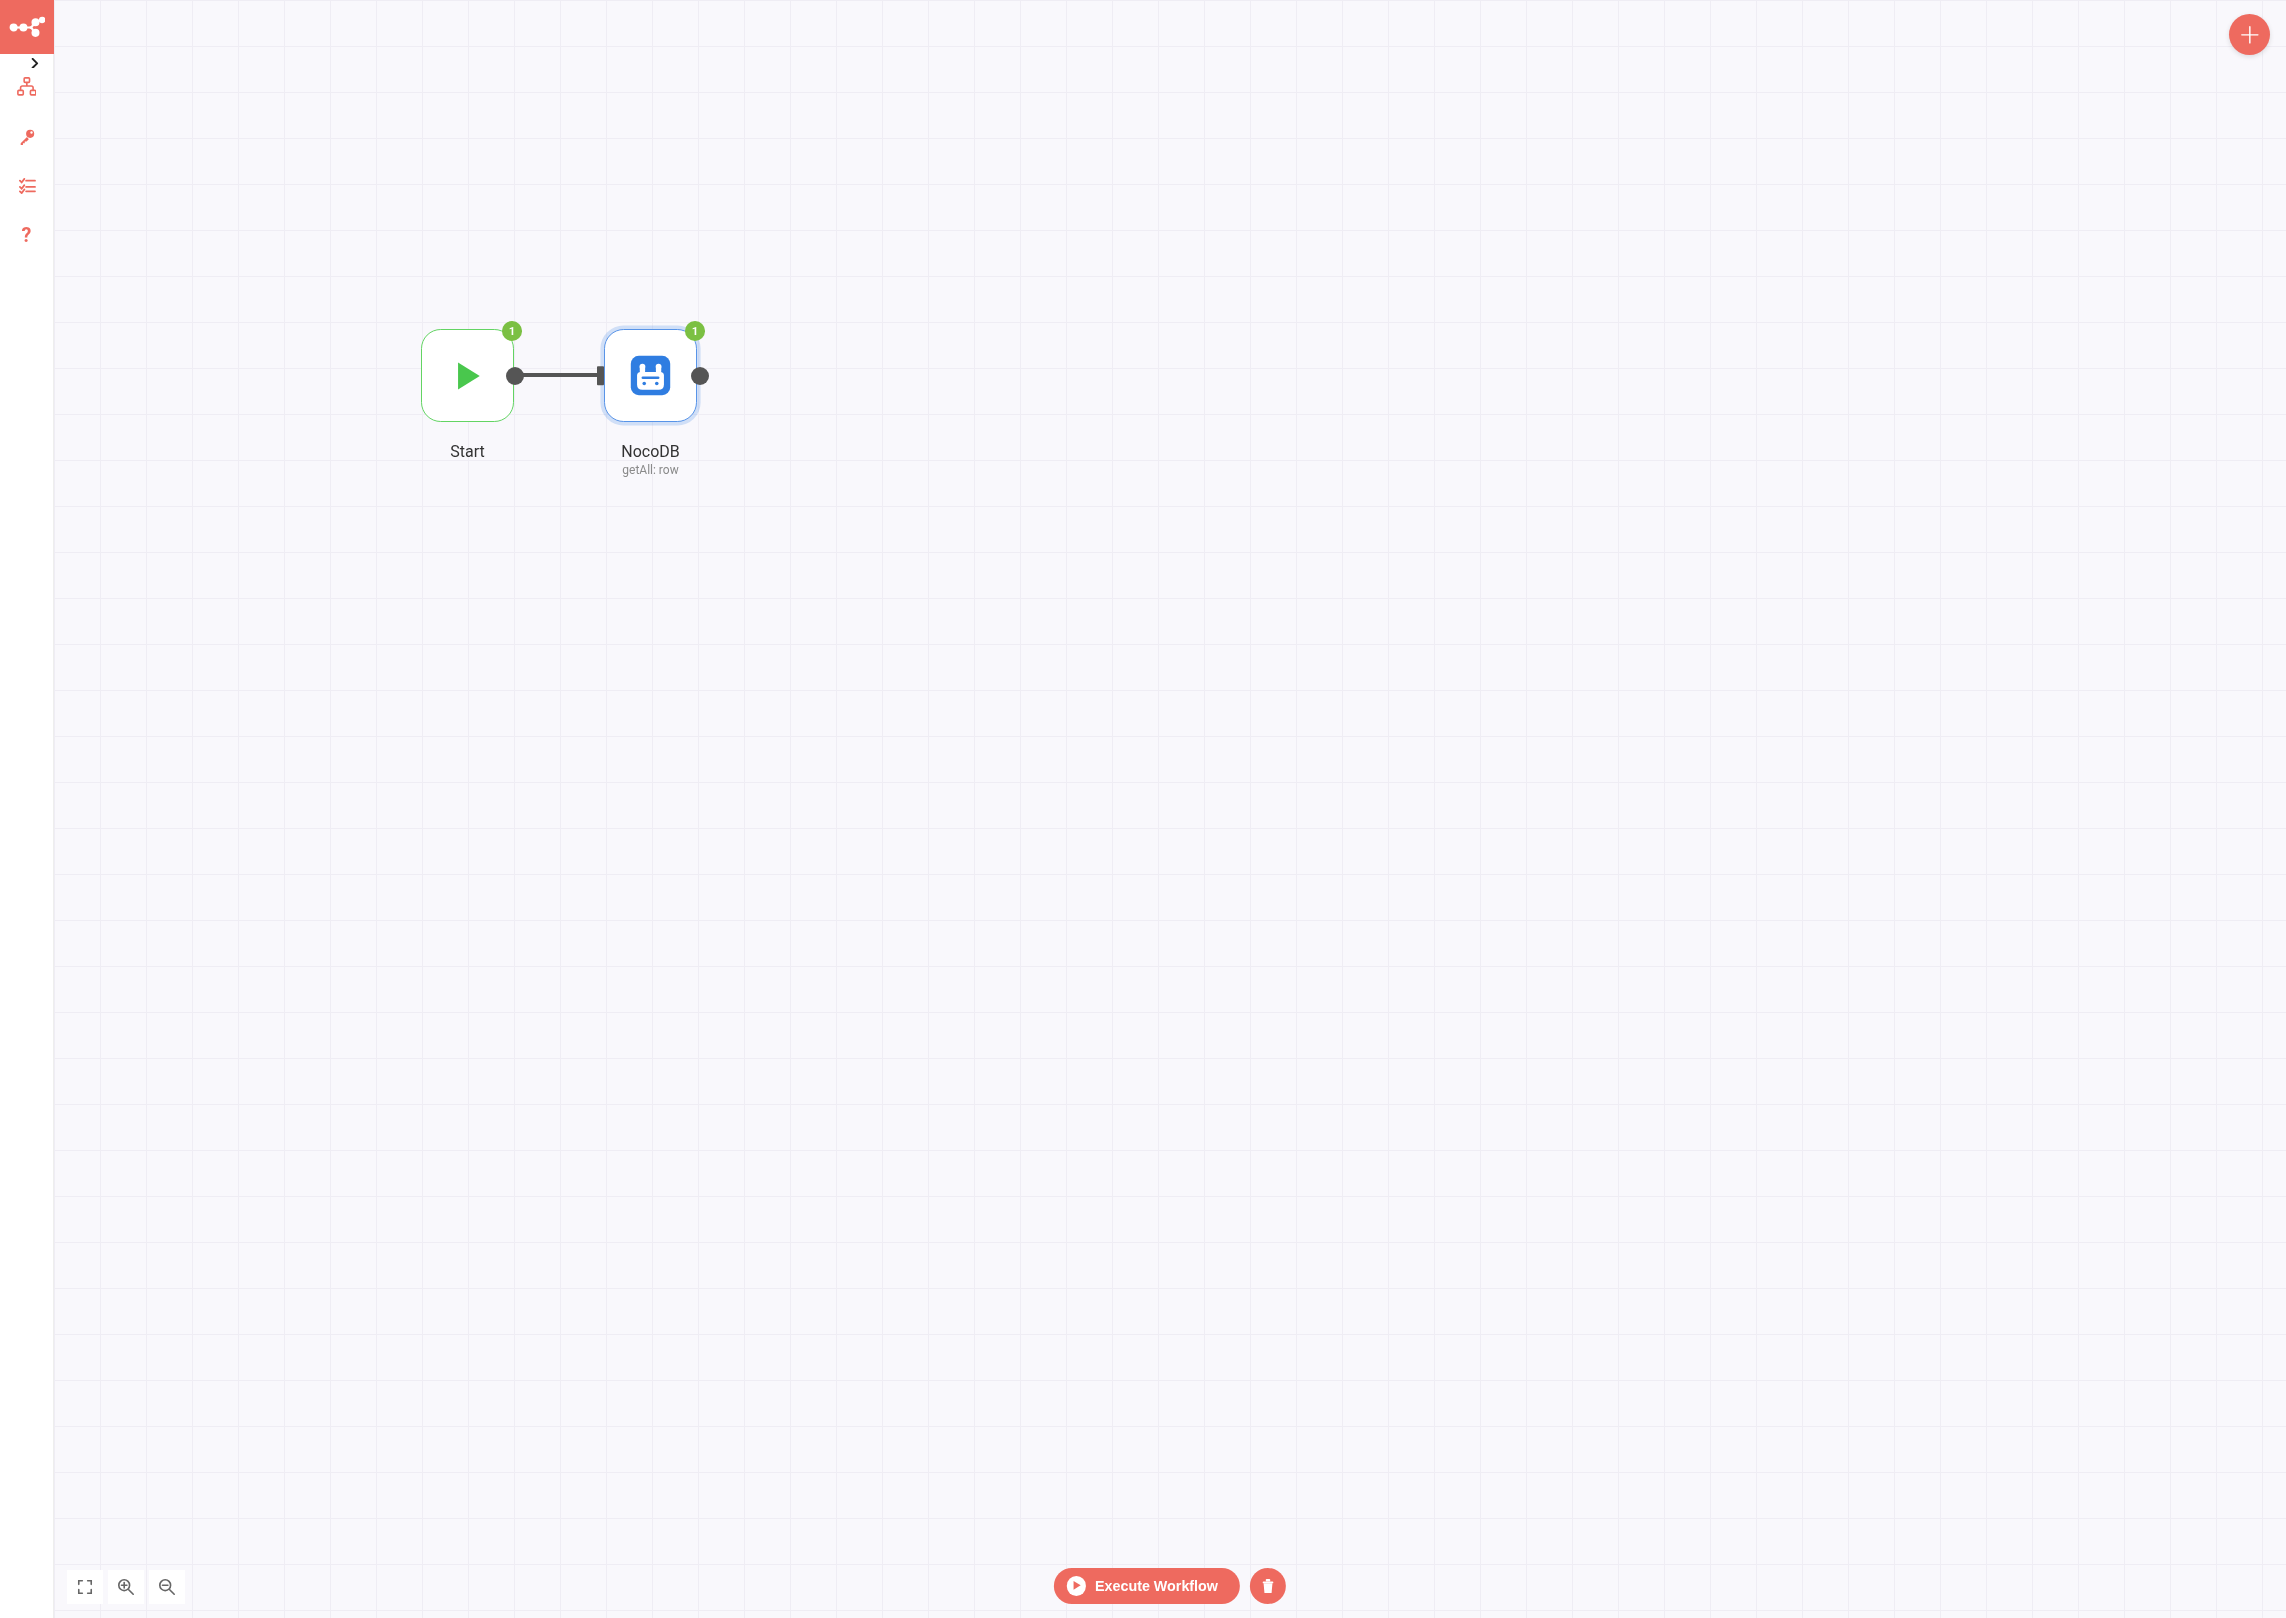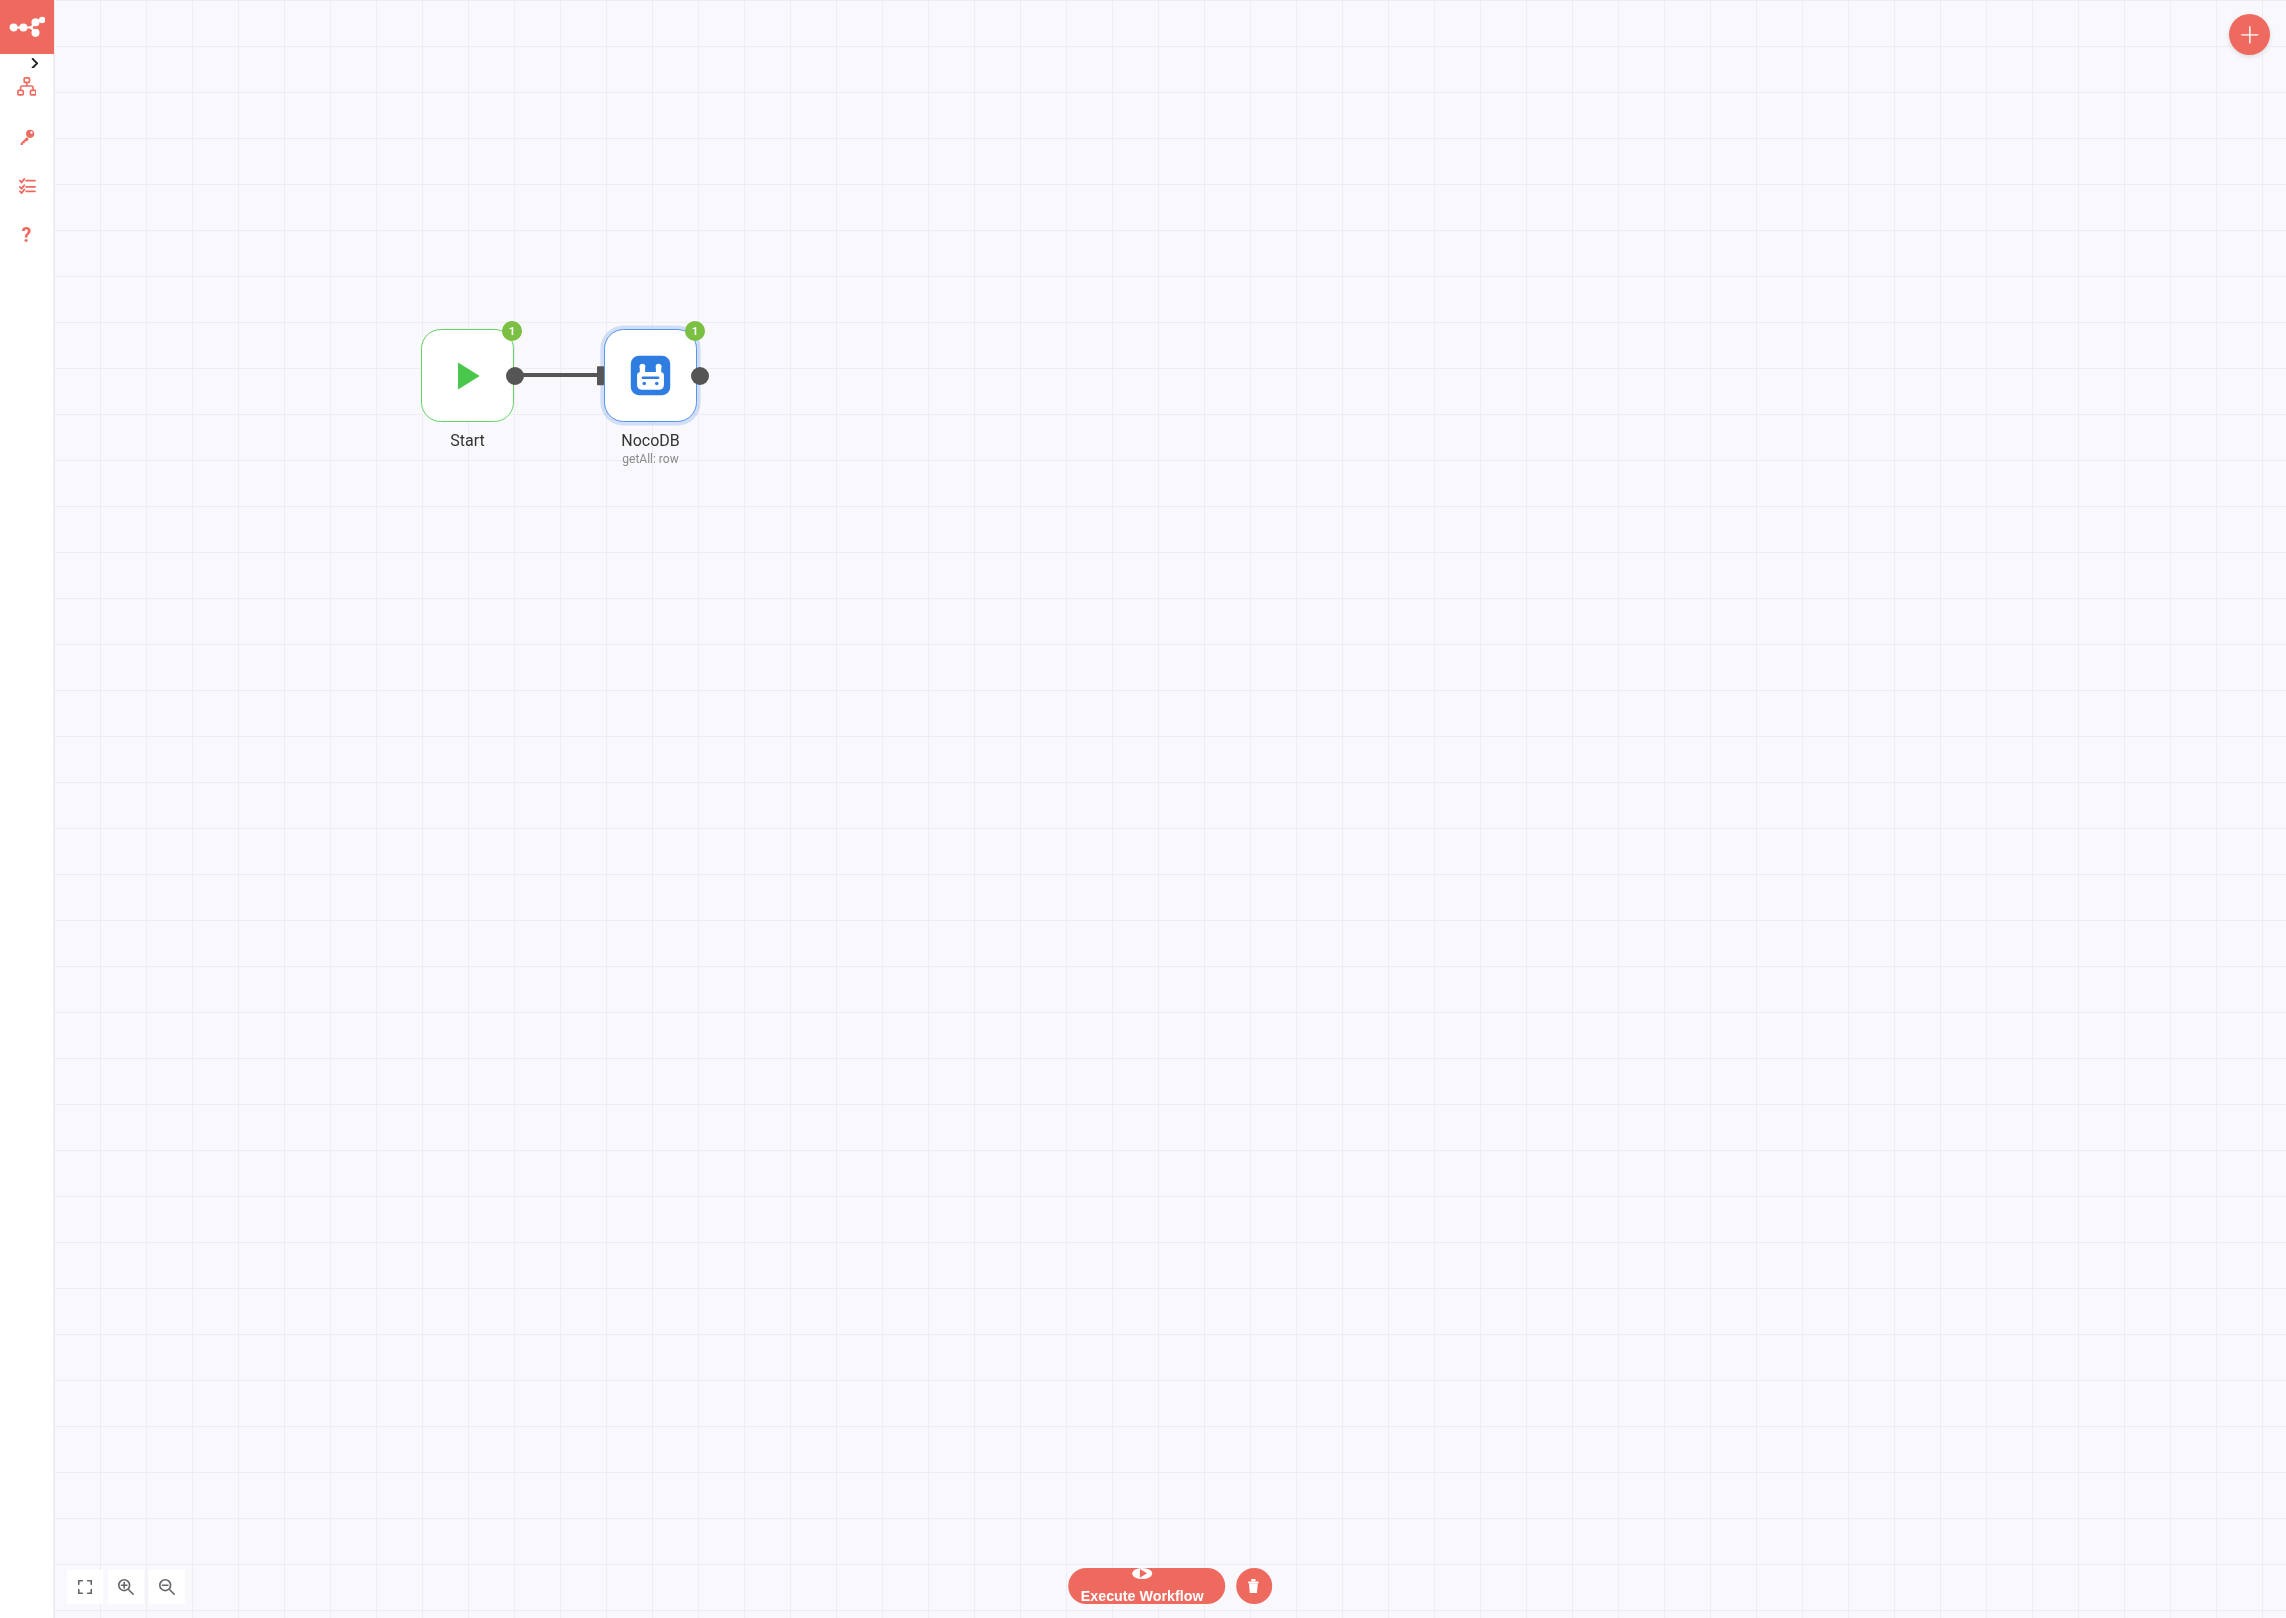--- a/index.html
+++ b/index.html
@@ -112,21 +112,21 @@
   .port {
     position:absolute; width:18px; height:18px; border-radius:50%;
     background:#555; top:50%; transform:translateY(-50%);
   }
   .port.out { right:-10.7px; }
   .port.out-end { right:-12.5px; }
   .port-in-rect {
     position:absolute; width:7.2px; height:19.7px; background:#555;
     left:-8px; top:50%; transform:translateY(-50%); border-radius:0.9px;
   }
-  .node-label { margin-top:9px; font-size:16px; color:#333;text-align:right; }
+  .node-label { margin-top:20px; font-size:16px; color:#333;text-align:right; }
   .node-sub { font-size:12px; color:#8a8a8a; margin-top:1.8px; }
 
   .edge {
     position:absolute; height:3.6px; background:#555;
     top:373px;
   }
 
   
   .zoom-ctrls {
     position:absolute; left:12.5px; bottom:14.3px;
@@ -139,21 +139,21 @@
   }
 
   .bottom-center {
     position:absolute; left:50%; transform:translateX(-50%);
     bottom:14.3px; display:flex; gap:10.7px; align-items:center;
   }
   .exec-btn {
     background:#ee6a5f; color:#fff; border:none;
     height:36px; padding:0 21.5px 0 12.5px; border-radius:18px;
     display:flex; align-items:center; gap:9px;
-    font-size:14.3px; font-weight:600; cursor:pointer;flex-direction:column;
+    font-size:14.3px; font-weight:600; cursor:pointer;
   }
   .exec-icon {
     width:19.7px; height:19.7px; border-radius:50%; background:#fff;
     display:flex; align-items:center; justify-content:center;
   }
   .trash-btn {
     width:36px; height:36px; border-radius:50%;
     background:#ee6a5f; color:#fff; border:none;
     display:flex; align-items:center; justify-content:center;
     cursor:pointer;

